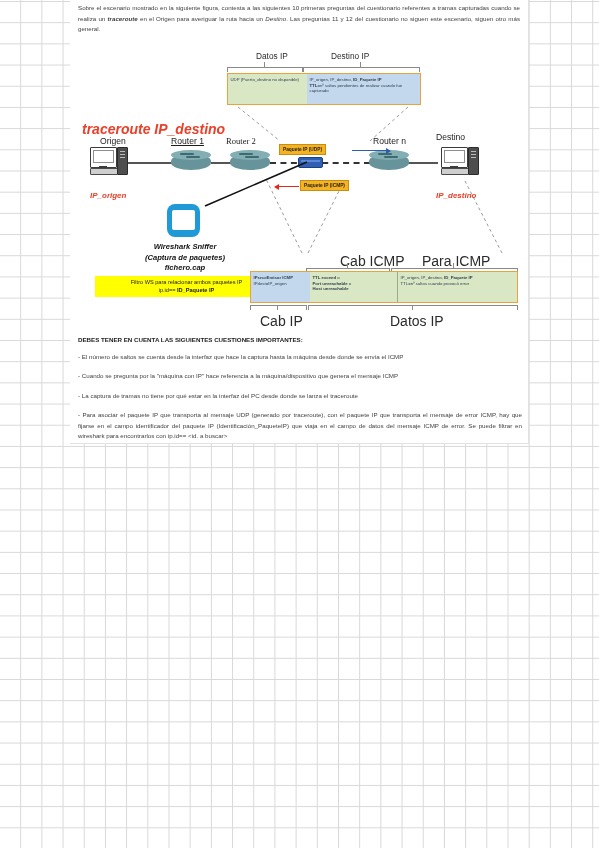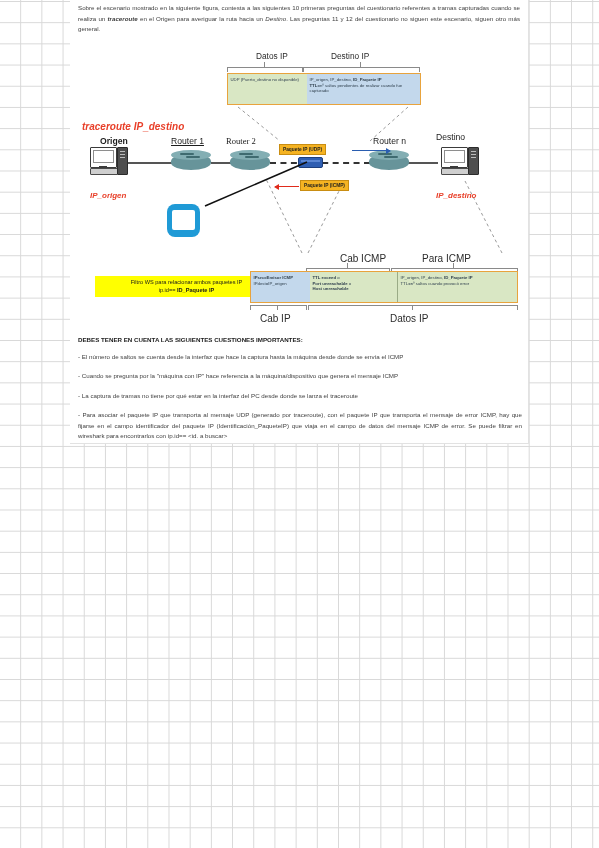--- a/index.html
+++ b/index.html
@@ -50,21 +50,21 @@
   .cell{font-size:4.3px;line-height:5.6px;padding:3px 2.5px;color:#30404e;overflow:hidden;}
   .cell b{font-weight:bold;}
   .cell-green{background:#d9e7c4;}
   .cell-blue{background:#c3d8ec;}
 
   #pkt-top{left:157px;top:24px;width:192px;height:30px;}
   #pkt-top .cell-green{width:74px;}
   #pkt-top .cell-blue{flex:1;}
 
   
-  .traceroute-title{position:absolute;left:12px;top:72px;font-size:10px;
+  .traceroute-title{position:absolute;left:12px;top:72px;font-size:14px;
       font-style:italic;font-weight:bold;color:#e8402a;}
 
   
   .nodelabel{position:absolute;font-size:8.6px;color:#1c1c1c;}
   .iplabel{position:absolute;font-size:8px;font-style:italic;font-weight:bold;color:#e8402a;}
 
   
   .link-solid{position:absolute;height:1.6px;background:#555;}
   .link-dash{position:absolute;height:0;border-top:2px dashed #333;}
 
@@ -105,21 +105,21 @@
   .wsicon:after{content:"";position:absolute;left:5px;top:6px;width:23px;height:20px;
       background:#fff;border-radius:2px;}
   .wsfin{position:absolute;left:7px;top:8px;width:19px;height:16px;}
   .wstext{position:absolute;text-align:center;font-size:7.6px;font-style:italic;
       font-weight:bold;color:#101010;line-height:10.5px;}
   .highlight{position:absolute;background:#ffff00;text-align:center;
       font-size:5.6px;color:#1a1a1a;line-height:8.4px;padding:2px 4px;}
   .highlight b{font-weight:bold;}
 
   
-  .lbl-small{position:absolute;font-size:10px;color:#2b2b2b;}
+  .lbl-small{position:absolute;font-size:14px;color:#2b2b2b;}
   #pkt-bot{left:180px;top:222px;width:266px;height:30px;}
   #pkt-bot .c1{width:54px;background:#c3d8ec;}
   #pkt-bot .c2{width:82px;background:#d9e7c4;}
   #pkt-bot .c3{flex:1;background:#d9e7c4;border-left:1px solid #9aab86;}
 
   
   #notes{position:absolute;left:8px;top:336px;width:444px;}
   .note-head{font-size:6.2px;font-weight:bold;color:#1b1b1b;margin-bottom:9px;}
   .note{font-size:6.2px;line-height:10.4px;color:#3f3f3f;margin-bottom:9px;text-align:justify;}
 </style>
@@ -150,21 +150,21 @@
     <svg style="position:absolute;left:0;top:0;width:458px;height:290px;pointer-events:none;">
       <line x1="168" y1="58" x2="210" y2="92" stroke="#9a9a9a" stroke-width="1" stroke-dasharray="3,3"></line>
       <line x1="338" y1="58" x2="300" y2="92" stroke="#9a9a9a" stroke-width="1" stroke-dasharray="3,3"></line>
       <line x1="232" y1="204" x2="196" y2="130" stroke="#9a9a9a" stroke-width="1" stroke-dasharray="3,3"></line>
       <line x1="238" y1="204" x2="270" y2="140" stroke="#9a9a9a" stroke-width="1" stroke-dasharray="3,3"></line>
       <line x1="432" y1="204" x2="395" y2="132" stroke="#9a9a9a" stroke-width="1" stroke-dasharray="3,3"></line>
     </svg>
 
     <div class="traceroute-title">traceroute IP_destino</div>
 
-    <div class="nodelabel" style="left:30px;top:87px;font-weight:bold;">Origen</div>
+    <div class="nodelabel" style="left:30px;top:87px;">Origen</div>
     <div class="nodelabel" style="left:101px;top:87px;text-decoration:underline;">Router 1</div>
     <div class="nodelabel" style="left:156px;top:87px;font-family:Liberation Serif, serif;">Router 2</div>
     <div class="nodelabel" style="left:303px;top:87px;">Router n</div>
     <div class="nodelabel" style="left:366px;top:83px;">Destino</div>
 
     <div class="link-solid" style="left:58px;top:113px;width:46px;"></div>
     <div class="link-solid" style="left:141px;top:113px;width:22px;"></div>
     <div class="link-dash" style="left:200px;top:113px;width:100px;"></div>
     <div class="link-solid" style="left:338px;top:113px;width:30px;"></div>
 
@@ -231,20 +231,25 @@
         <path d="M1 14 C5 14, 5 2, 9.5 2 C14 2, 14 14, 18 14" fill="none" stroke="#111" stroke-width="1.6"></path>
         <line x1="1" y1="14.6" x2="18" y2="14.6" stroke="#111" stroke-width="1.1"></line>
       </svg>
     </div>
 
     <svg style="position:absolute;left:0;top:0;width:458px;height:290px;pointer-events:none;">
       <line x1="135" y1="157" x2="237" y2="113" stroke="#111" stroke-width="1.6"></line>
       <line x1="240" y1="112" x2="152" y2="200" stroke="#111" stroke-width="0"></line>
     </svg>
 
+    <div class="wstext" style="left:60px;top:193px;width:110px;">
+      <div>Wireshark Sniffer</div>
+      <div>(Captura de paquetes)</div>
+      <div>fichero.cap</div>
+    </div>
 
     <div class="highlight" style="left:25px;top:227px;width:175px;">
       <div>Filtro WS para relacionar ambos paquetes IP</div>
       <div><span>ip.id== </span><b>ID_Paquete IP</b></div>
     </div>
 
     <div class="iplabel" style="left:20px;top:142px;">IP_origen</div>
     <div class="iplabel" style="left:366px;top:142px;">IP_destino</div>
 
     <div class="lbl-small" style="left:270px;top:204px;">Cab ICMP</div>

